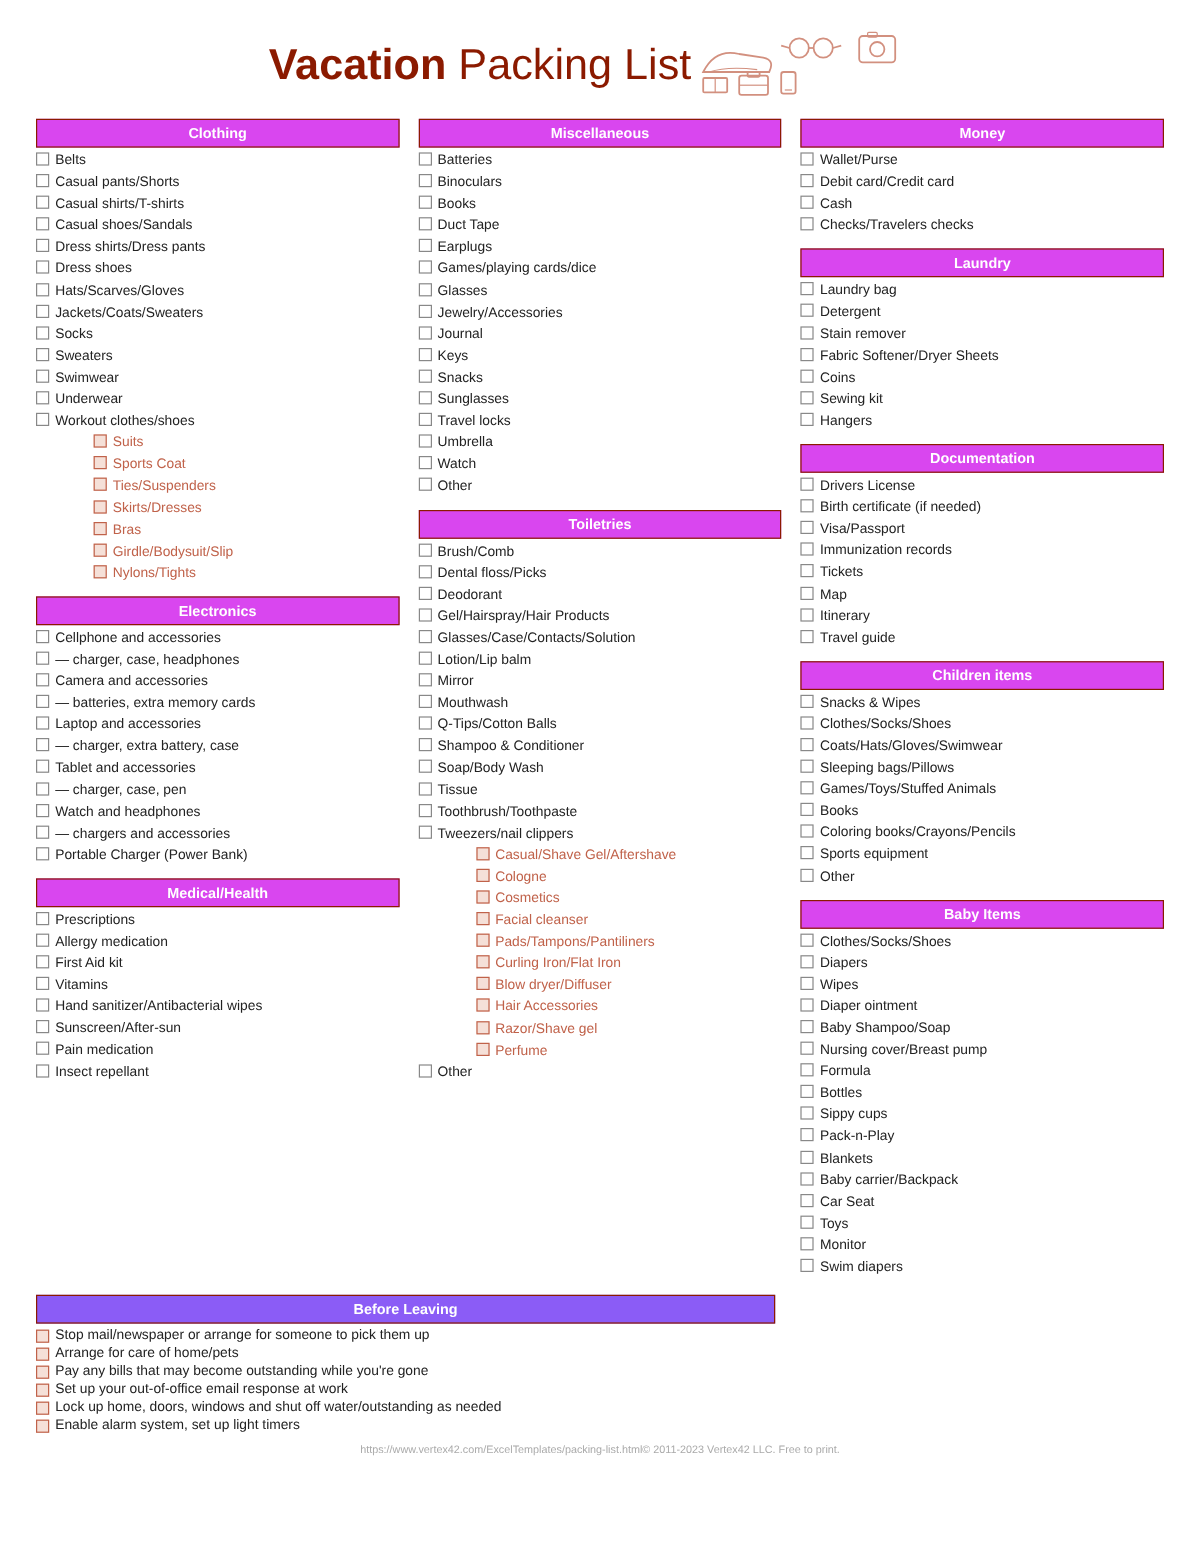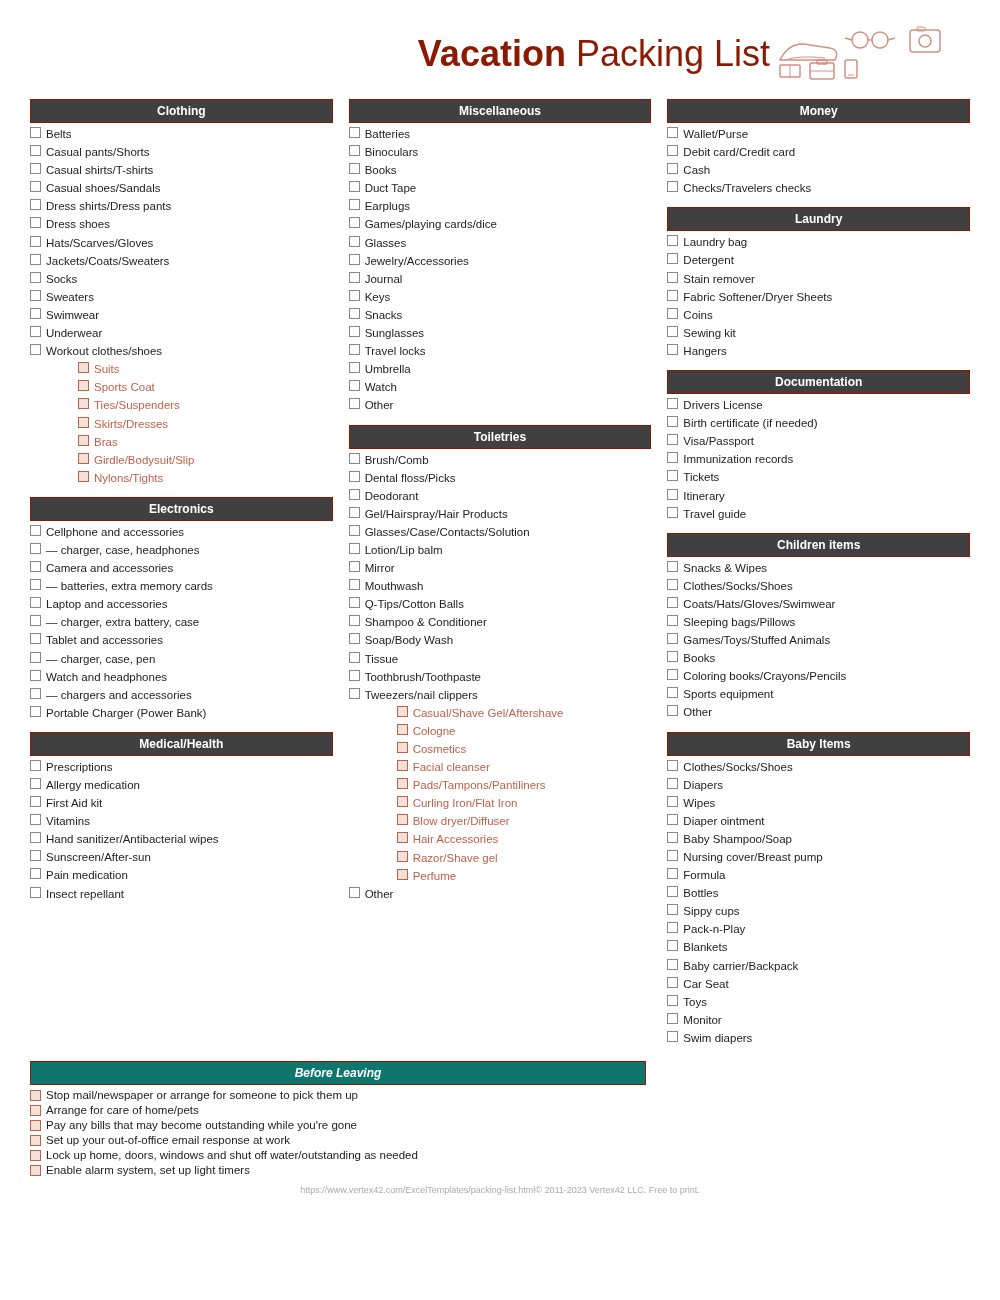--- a/index.html
+++ b/index.html
@@ -8,21 +8,21 @@
       background: #fff;
       width: 1000px;
       min-height: 1300px;
       padding: 20px 30px;
       font-size: 12px;
       color: #222;
     }
     .page-header {
       display: flex;
       align-items: center;
-      justify-content: flex-end;
+      justify-content: center;
       margin-bottom: 12px;
     }
     .page-title {
       font-size: 36px;
       font-weight: normal;
       color: #8B1A00;
     }
     .page-title span.bold {
       font-weight: bold;
     }
@@ -34,32 +34,31 @@
     .main-grid {
       display: grid;
       grid-template-columns: 1fr 1fr 1fr;
       gap: 0 16px;
       align-items: start;
     }
     .section {
       margin-bottom: 10px;
     }
     .section-header {
-      background: #404040;
+      background: #d946ef;
       color: #fff;
       text-align: center;
       font-weight: bold;
       font-size: 12px;
       padding: 4px 6px;
       border: 1px solid #8B1A00;
       margin-bottom: 2px;
     }
     .section-header.dark {
-      background: #0f766e;
-      font-style: italic;
+      background: #8b5cf6;
     }
     .checklist {
       list-style: none;
       padding: 0;
       margin: 0;
     }
     .checklist li {
       display: flex;
       align-items: flex-start;
       padding: 1px 0;
@@ -572,20 +571,24 @@
             <span class="checkbox"></span>
             <span>Visa/Passport</span>
           </li>
           <li>
             <span class="checkbox"></span>
             <span>Immunization records</span>
           </li>
           <li>
             <span class="checkbox"></span>
             <span>Tickets</span>
+          </li>
+          <li>
+            <span class="checkbox"></span>
+            <span>Map</span>
           </li>
           <li>
             <span class="checkbox"></span>
             <span>Itinerary</span>
           </li>
           <li>
             <span class="checkbox"></span>
             <span>Travel guide</span>
           </li>
         </ul>

